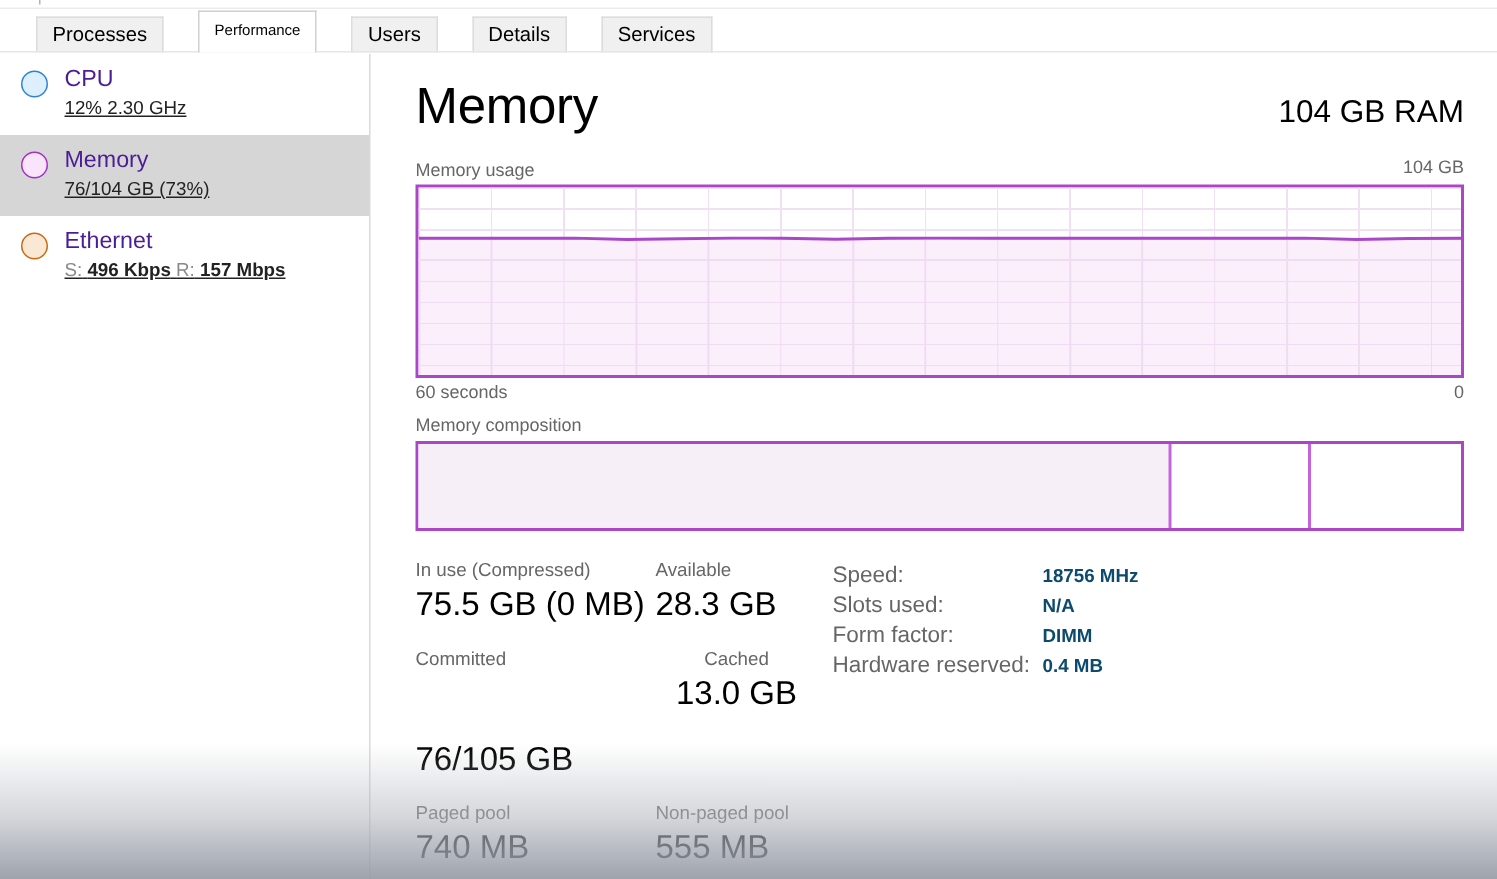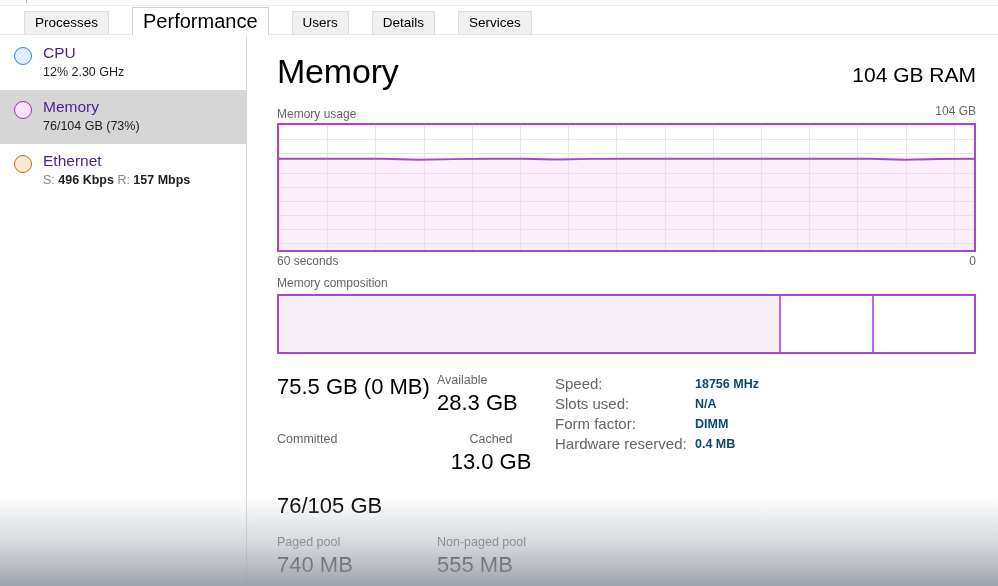--- a/index.html
+++ b/index.html
@@ -41,21 +41,21 @@
     display:flex; align-items:center;
     cursor:default;
     margin-left:24px;
   }
   .tab.active {
     background:#ffffff;
     border-color:#d0d0d0;
     height:28px;
     padding-top:5px;
     position:relative; z-index:3;
-    font-size:20px;
+    font-size:10px;
   }
   #tabline {
     position:absolute; left:0; top:34px; width:998px; height:1px; background:#e6e6e6;
   }
 
   
   #sidebar {
     position:absolute; left:0; top:36px; width:247px; height:550px;
     background:#ffffff;
     border-right:1px solid #dadada;
@@ -72,21 +72,21 @@
     width:18px; height:18px; border-radius:50%;
     border:1.6px solid #2b84d8;
     background:#ddeffc;
     margin-top:3px; margin-right:11px;
     flex:none;
   }
   .side-ico.mem { border-color:#a231c4; background:#fae4fb; }
   .side-ico.eth { border-color:#c96a12; background:#fbe8d4; }
   .side-txt { display:flex; flex-direction:column; }
   .side-title { font-size:15.5px; line-height:18px; color:#4c1d95; }
-  .side-sub { font-size:12.5px; line-height:17px; color:#222; margin-top:2px; }
+  .side-sub { font-size:12.5px; line-height:17px; color:#222; margin-top:2px;text-decoration:underline; }
   .side-sub .lbl { color:#8a8a8a; }
 
   
   #main {
     position:absolute; left:248px; top:36px; width:750px; height:550px;
     background:#ffffff;
   }
   #head { position:relative; height:52px; margin:16px 22px 0 29px; }
   #pagetitle {
     position:absolute; left:0; top:0;
@@ -248,20 +248,21 @@
   <div id="comp">
       <div class="seg filled" style="width: 72%;"></div>
       <div class="seg" style="width: 13.3%;"></div>
       <div class="seg" style="width: 14.7%;"></div>
     </div>
 
   <div id="stats">
     <div id="statsLeft">
         <div class="pairrow">
           <div class="pair" style="width: 160px;">
+            <div class="k">In use (Compressed)</div>
             <div class="v">75.5 GB (0 MB)</div>
           </div>
           <div class="pair" style="width: 108px;">
             <div class="k">Available</div>
             <div class="v">28.3 GB</div>
           </div>
         </div>
         <div class="pairrow">
           <div class="pair" style="width: 160px; gap: 44px;">
             <div class="k">Committed</div>

